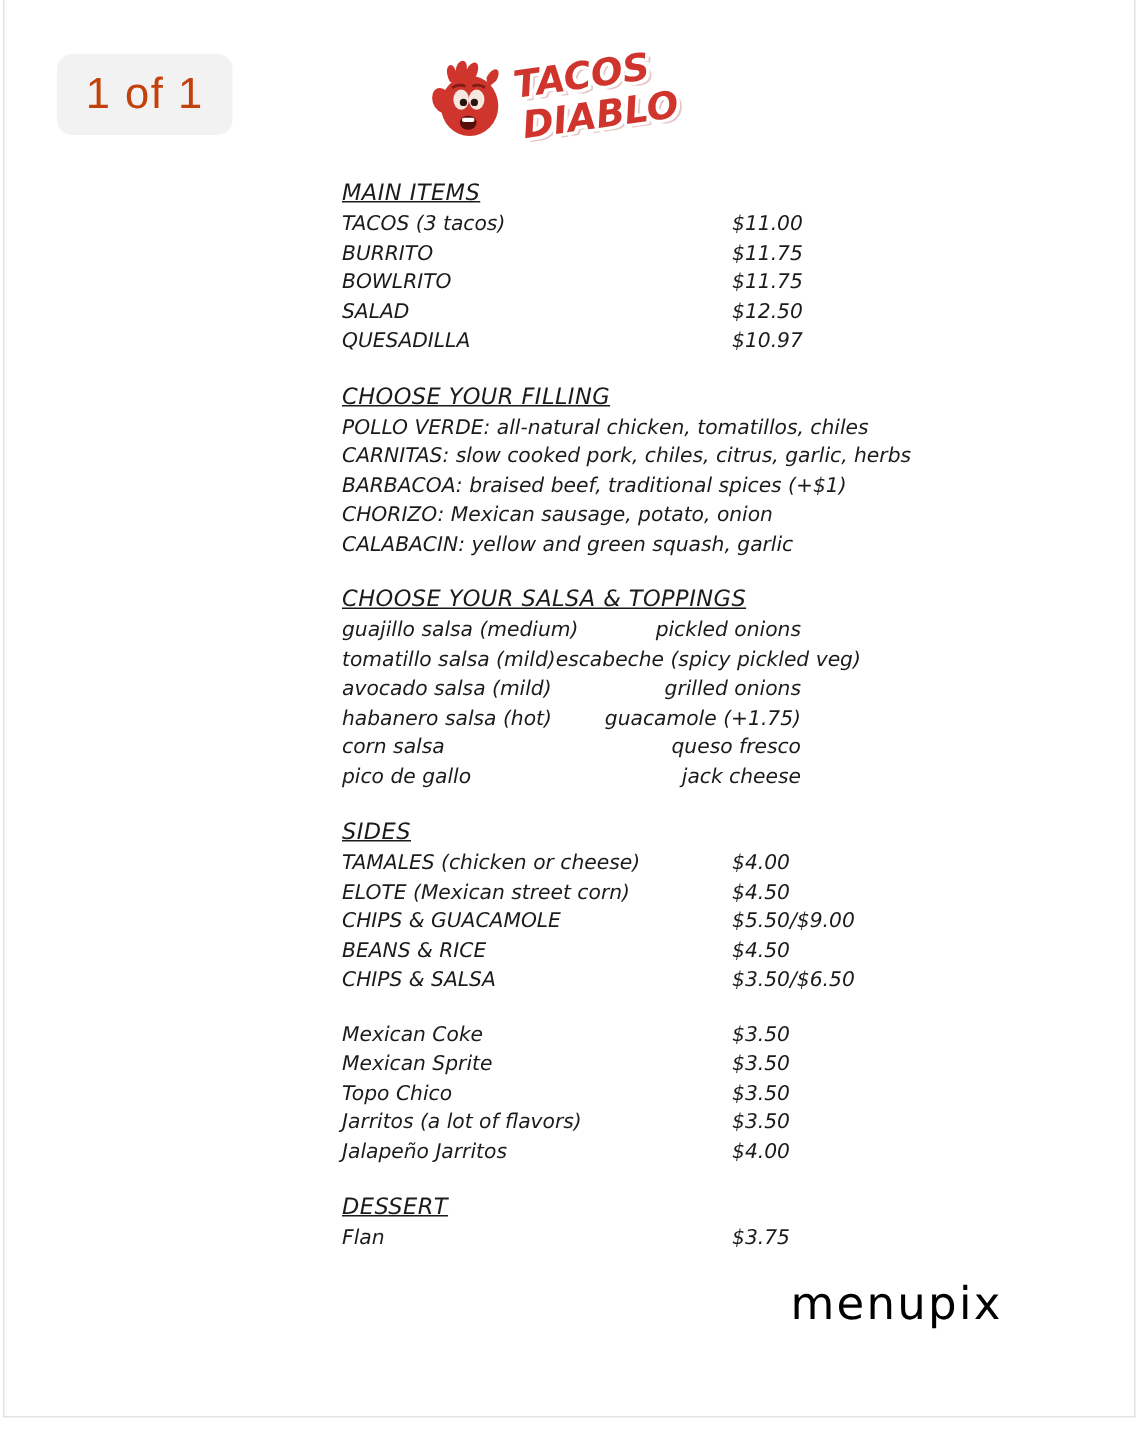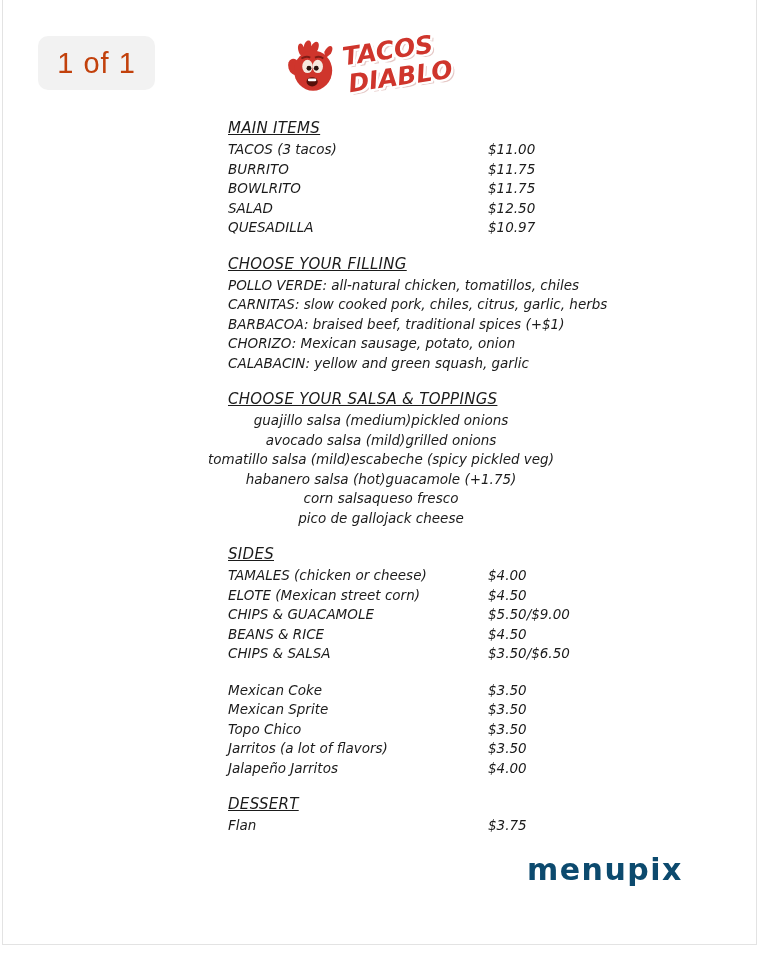--- a/index.html
+++ b/index.html
@@ -94,32 +94,31 @@
     line-height: 19.5px;
     white-space: nowrap;
   }
   .item-price {
     position: absolute;
     left: 260px;
     top: 0;
   }
   .two-col {
     display: flex;
-    justify-content: center;
+    justify-content: space-between;
   }
   
   .watermark {
     position: absolute;
     left: 527px;
     top: 852px;
     font-size: 30px;
-    color: #0c4a6e;
+    color: #000000;
     letter-spacing: 1.5px;
     font-family: "DejaVu Sans", sans-serif;
-    font-weight: bold;
   }
 </style>
 </head>
 <body>
 
 <div class="canvas">
 
   <div class="page-frame"></div>
 
   <div class="page-badge">1 of 1</div>
@@ -178,28 +177,28 @@
       <div class="row">CALABACIN: yellow and green squash, garlic</div>
     </div>
 
     <div class="menu-section">
       <div class="section-title">CHOOSE YOUR SALSA &amp; TOPPINGS</div>
       <div class="row two-col">
         <span>guajillo salsa (medium)</span>
         <span>pickled onions</span>
       </div>
       <div class="row two-col">
+        <span>tomatillo salsa (mild)</span>
+        <span>escabeche (spicy pickled veg)</span>
+      </div>
+      <div class="row two-col">
         <span>avocado salsa (mild)</span>
         <span>grilled onions</span>
       </div>
       <div class="row two-col">
-        <span>tomatillo salsa (mild)</span>
-        <span>escabeche (spicy pickled veg)</span>
-      </div>
-      <div class="row two-col">
         <span>habanero salsa (hot)</span>
         <span>guacamole (+1.75)</span>
       </div>
       <div class="row two-col">
         <span>corn salsa</span>
         <span>queso fresco</span>
       </div>
       <div class="row two-col">
         <span>pico de gallo</span>
         <span>jack cheese</span>

